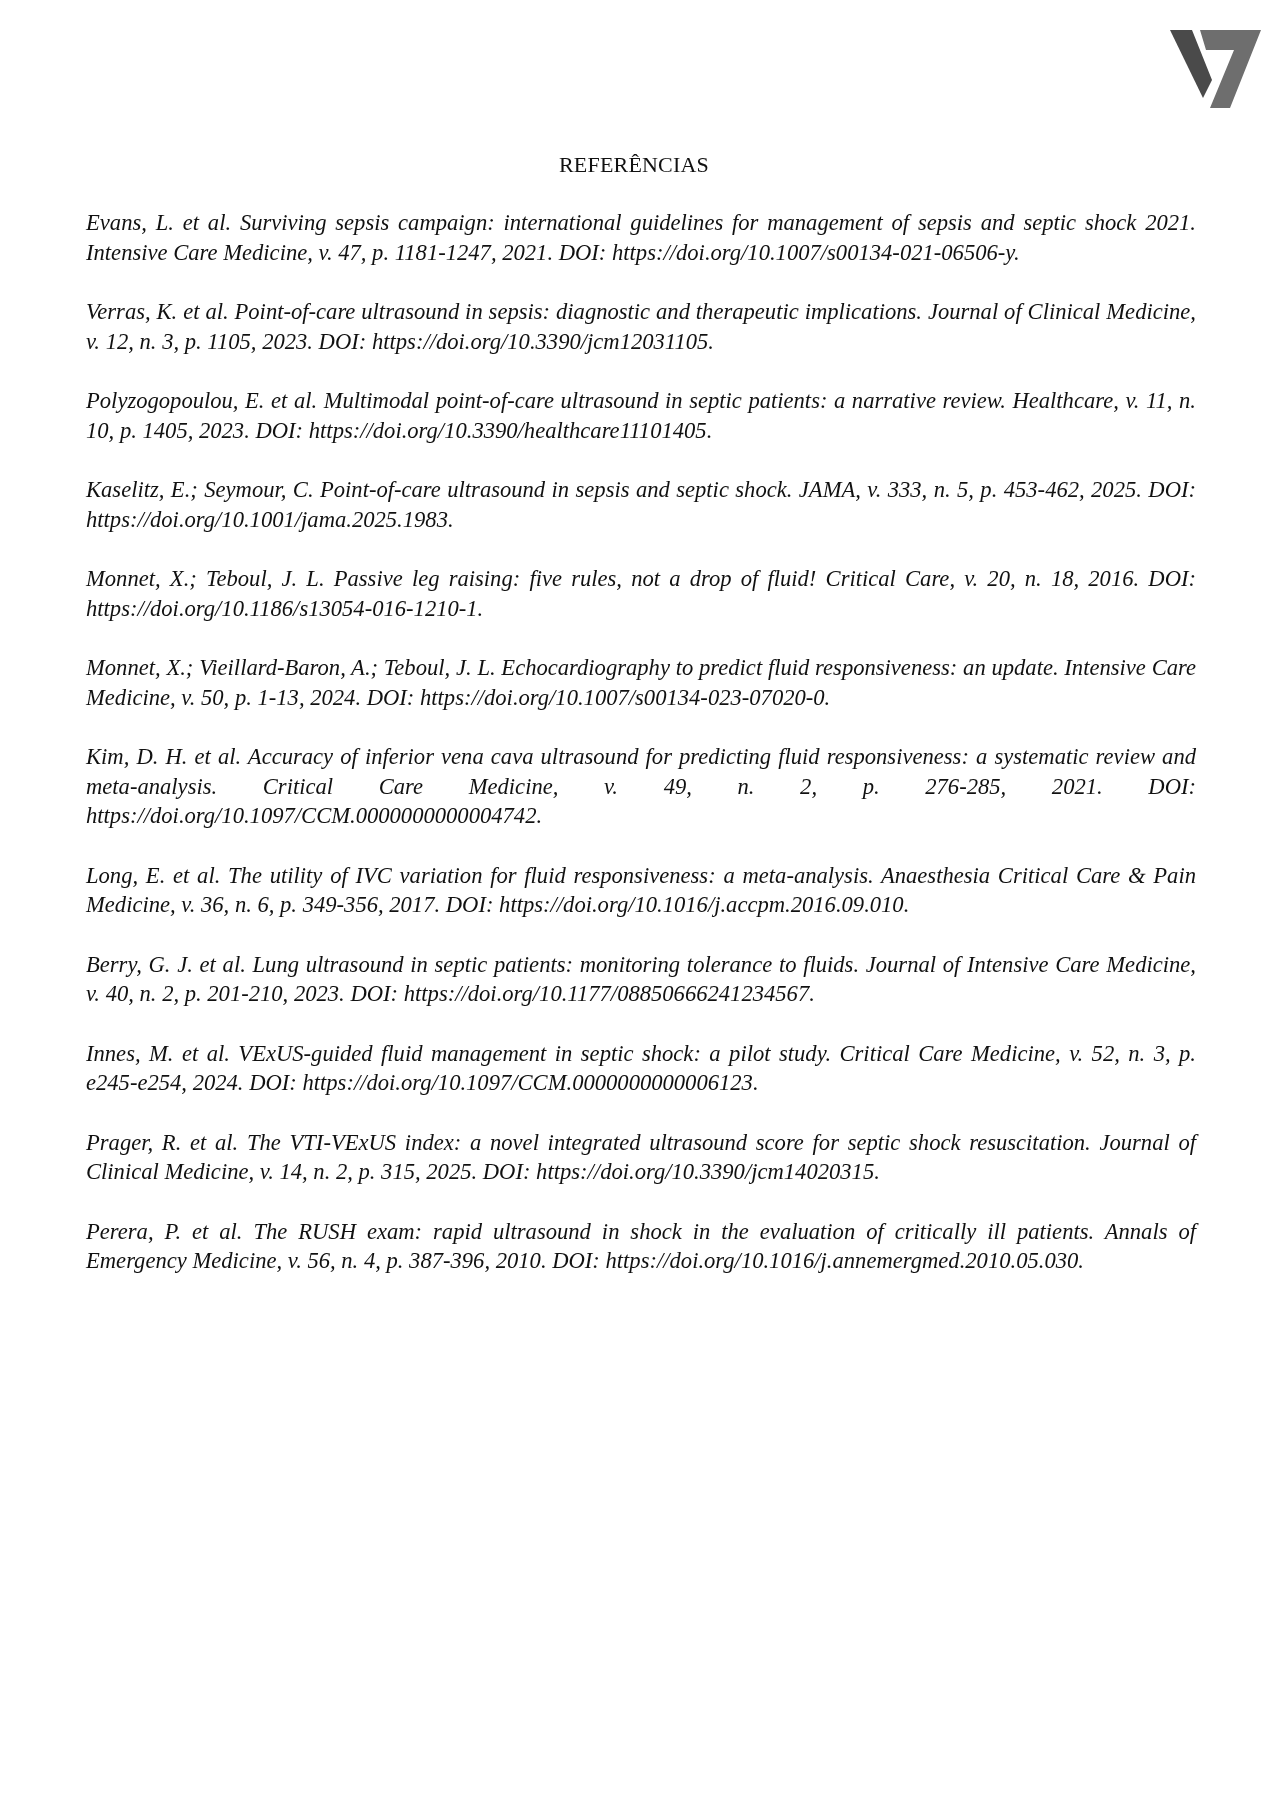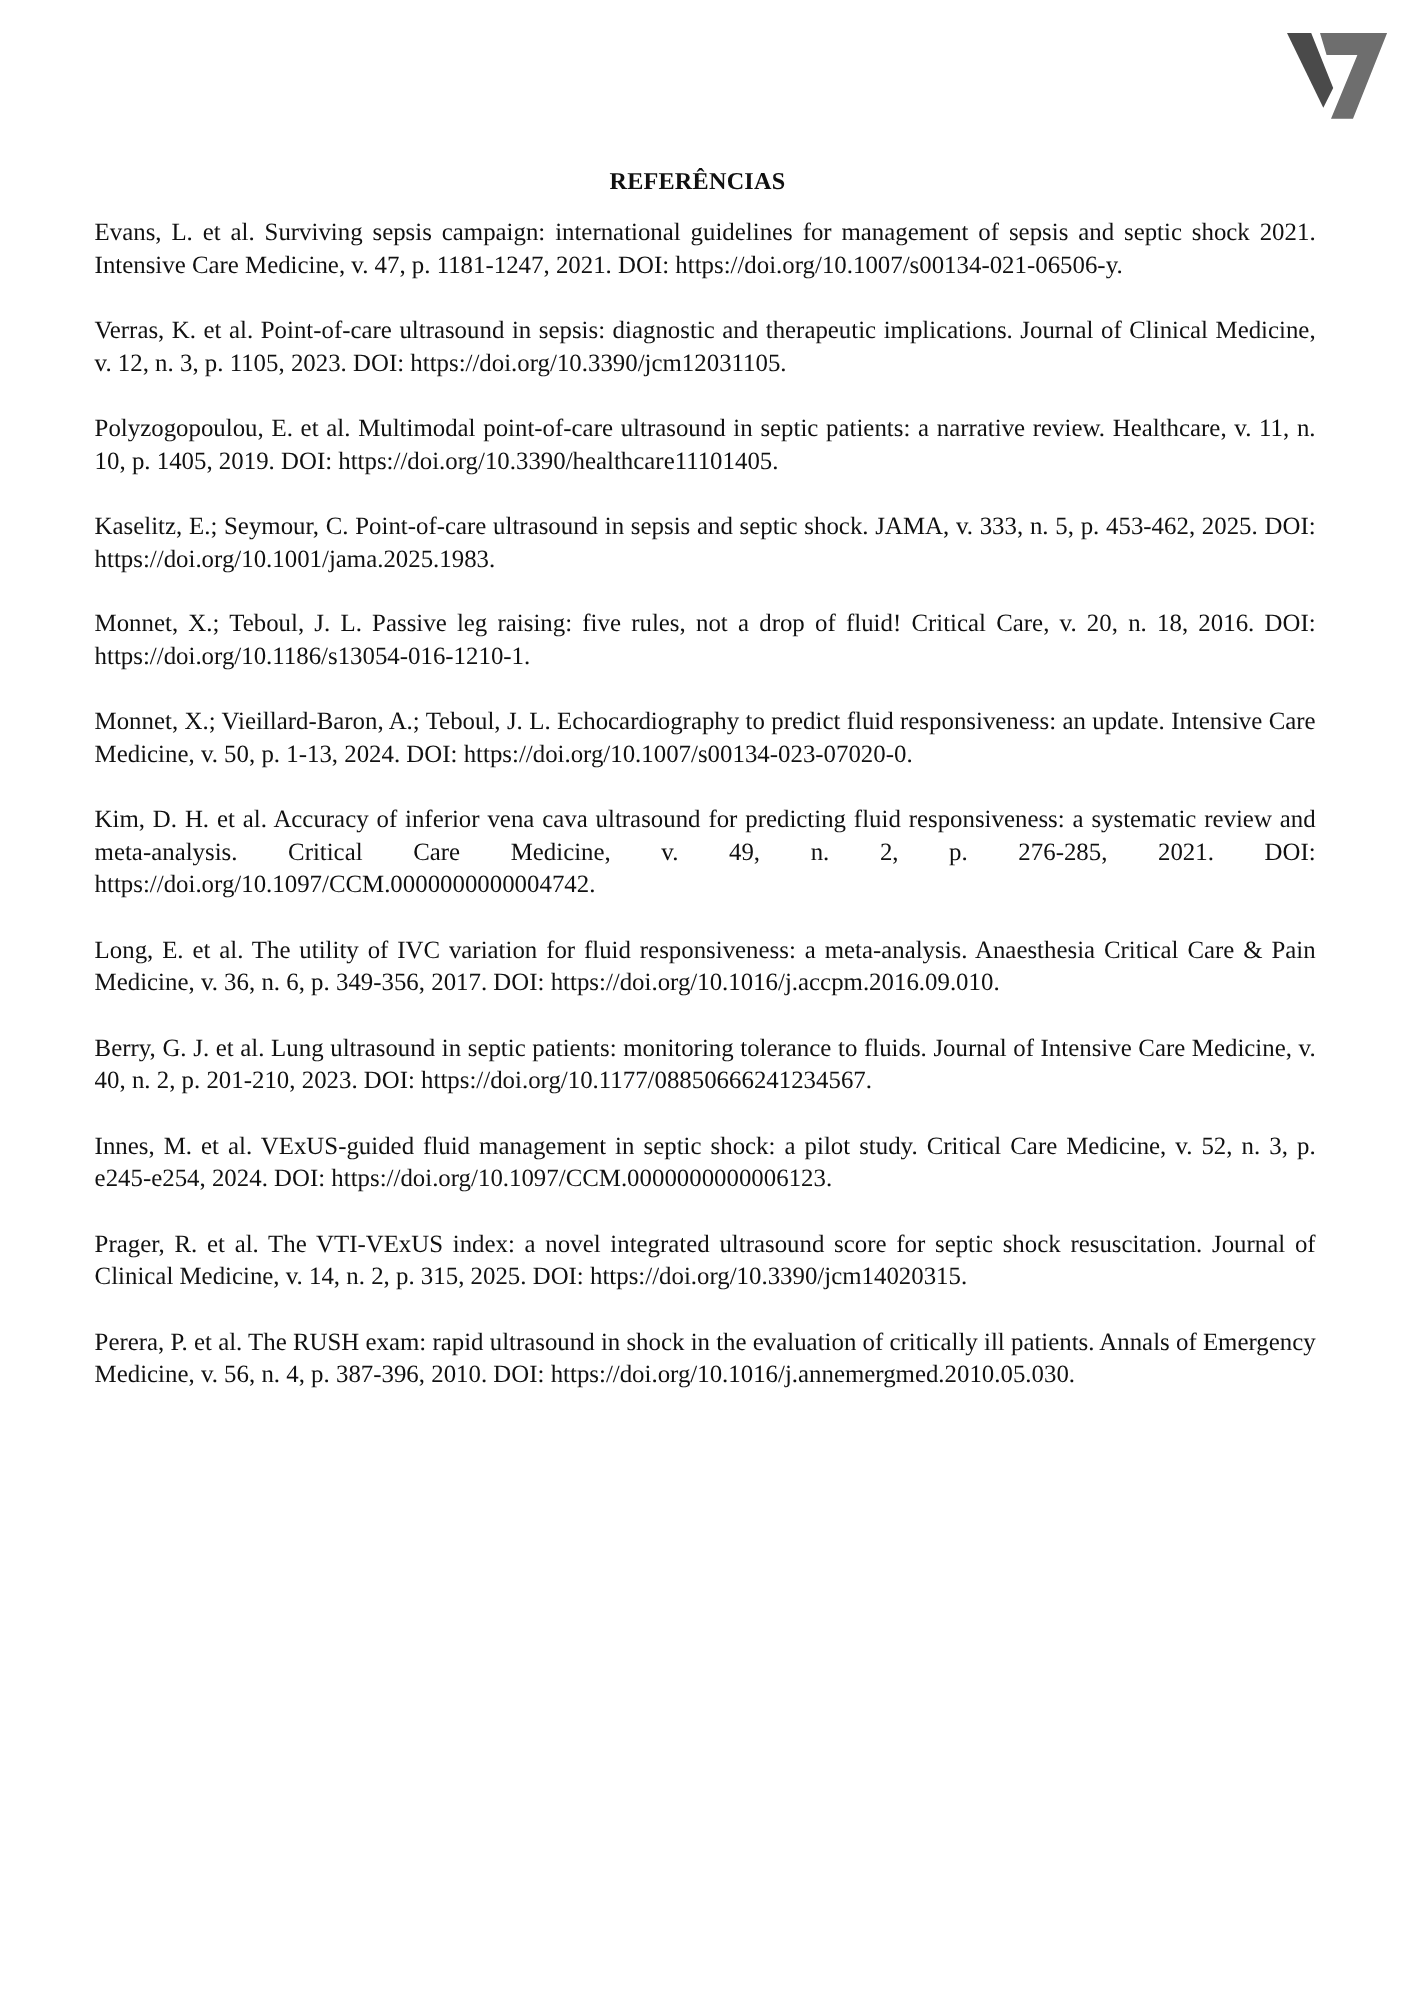--- a/index.html
+++ b/index.html
@@ -21,29 +21,30 @@
       top: 28px;
       width: 95px;
       height: 82px;
     }
     .page-title {
       position: absolute;
       left: 0;
       top: 152px;
       width: 1268px;
       text-align: center;
-      font-weight: bold;
+      font-weight: normal;
       font-size: 22px;
       letter-spacing: 0.2px;
     }
     .references {
       position: absolute;
       left: 86px;
-      top: 196px;
+      top: 208px;
       width: 1110px;
+      font-style: italic;
     }
     .ref {
       font-size: 22.6px;
       line-height: 29.5px;
       text-align: justify;
       margin: 0 0 30px 0;
       hyphens: none;
     }
   </style>
 </head>
@@ -52,21 +53,21 @@
 <svg class="logo" viewBox="0 0 95 82">
   <polygon points="2,2 24,2 44,52 35,70" fill="#4a4a4a"></polygon>
   <polygon points="32,2 93,2 62,80 42,80 66,22 38,22" fill="#6e6e6e"></polygon>
 </svg>
 
 <div class="page-title">REFERÊNCIAS</div>
 
 <div class="references">
   <p class="ref">Evans, L. et al. Surviving sepsis campaign: international guidelines for management of sepsis and septic shock 2021. Intensive Care Medicine, v. 47, p. 1181-1247, 2021. DOI: https://doi.org/10.1007/s00134-021-06506-y.</p>
   <p class="ref">Verras, K. et al. Point-of-care ultrasound in sepsis: diagnostic and therapeutic implications. Journal of Clinical Medicine, v. 12, n. 3, p. 1105, 2023. DOI: https://doi.org/10.3390/jcm12031105.</p>
-  <p class="ref">Polyzogopoulou, E. et al. Multimodal point-of-care ultrasound in septic patients: a narrative review. Healthcare, v. 11, n. 10, p. 1405, 2019. DOI: https://doi.org/10.3390/healthcare11101405.</p>
+  <p class="ref">Polyzogopoulou, E. et al. Multimodal point-of-care ultrasound in septic patients: a narrative review. Healthcare, v. 11, n. 10, p. 1405, 2023. DOI: https://doi.org/10.3390/healthcare11101405.</p>
   <p class="ref">Kaselitz, E.; Seymour, C. Point-of-care ultrasound in sepsis and septic shock. JAMA, v. 333, n. 5, p. 453-462, 2025. DOI: https://doi.org/10.1001/jama.2025.1983.</p>
   <p class="ref">Monnet, X.; Teboul, J. L. Passive leg raising: five rules, not a drop of fluid! Critical Care, v. 20, n. 18, 2016. DOI: https://doi.org/10.1186/s13054-016-1210-1.</p>
   <p class="ref">Monnet, X.; Vieillard-Baron, A.; Teboul, J. L. Echocardiography to predict fluid responsiveness: an update. Intensive Care Medicine, v. 50, p. 1-13, 2024. DOI: https://doi.org/10.1007/s00134-023-07020-0.</p>
   <p class="ref">Kim, D. H. et al. Accuracy of inferior vena cava ultrasound for predicting fluid responsiveness: a systematic review and meta-analysis. Critical Care Medicine, v. 49, n. 2, p. 276-285, 2021. DOI: https://doi.org/10.1097/CCM.0000000000004742.</p>
   <p class="ref">Long, E. et al. The utility of IVC variation for fluid responsiveness: a meta-analysis. Anaesthesia Critical Care &amp; Pain Medicine, v. 36, n. 6, p. 349-356, 2017. DOI: https://doi.org/10.1016/j.accpm.2016.09.010.</p>
   <p class="ref">Berry, G. J. et al. Lung ultrasound in septic patients: monitoring tolerance to fluids. Journal of Intensive Care Medicine, v. 40, n. 2, p. 201-210, 2023. DOI: https://doi.org/10.1177/08850666241234567.</p>
   <p class="ref">Innes, M. et al. VExUS-guided fluid management in septic shock: a pilot study. Critical Care Medicine, v. 52, n. 3, p. e245-e254, 2024. DOI: https://doi.org/10.1097/CCM.0000000000006123.</p>
   <p class="ref">Prager, R. et al. The VTI-VExUS index: a novel integrated ultrasound score for septic shock resuscitation. Journal of Clinical Medicine, v. 14, n. 2, p. 315, 2025. DOI: https://doi.org/10.3390/jcm14020315.</p>
   <p class="ref">Perera, P. et al. The RUSH exam: rapid ultrasound in shock in the evaluation of critically ill patients. Annals of Emergency Medicine, v. 56, n. 4, p. 387-396, 2010. DOI: https://doi.org/10.1016/j.annemergmed.2010.05.030.</p>
 </div>

